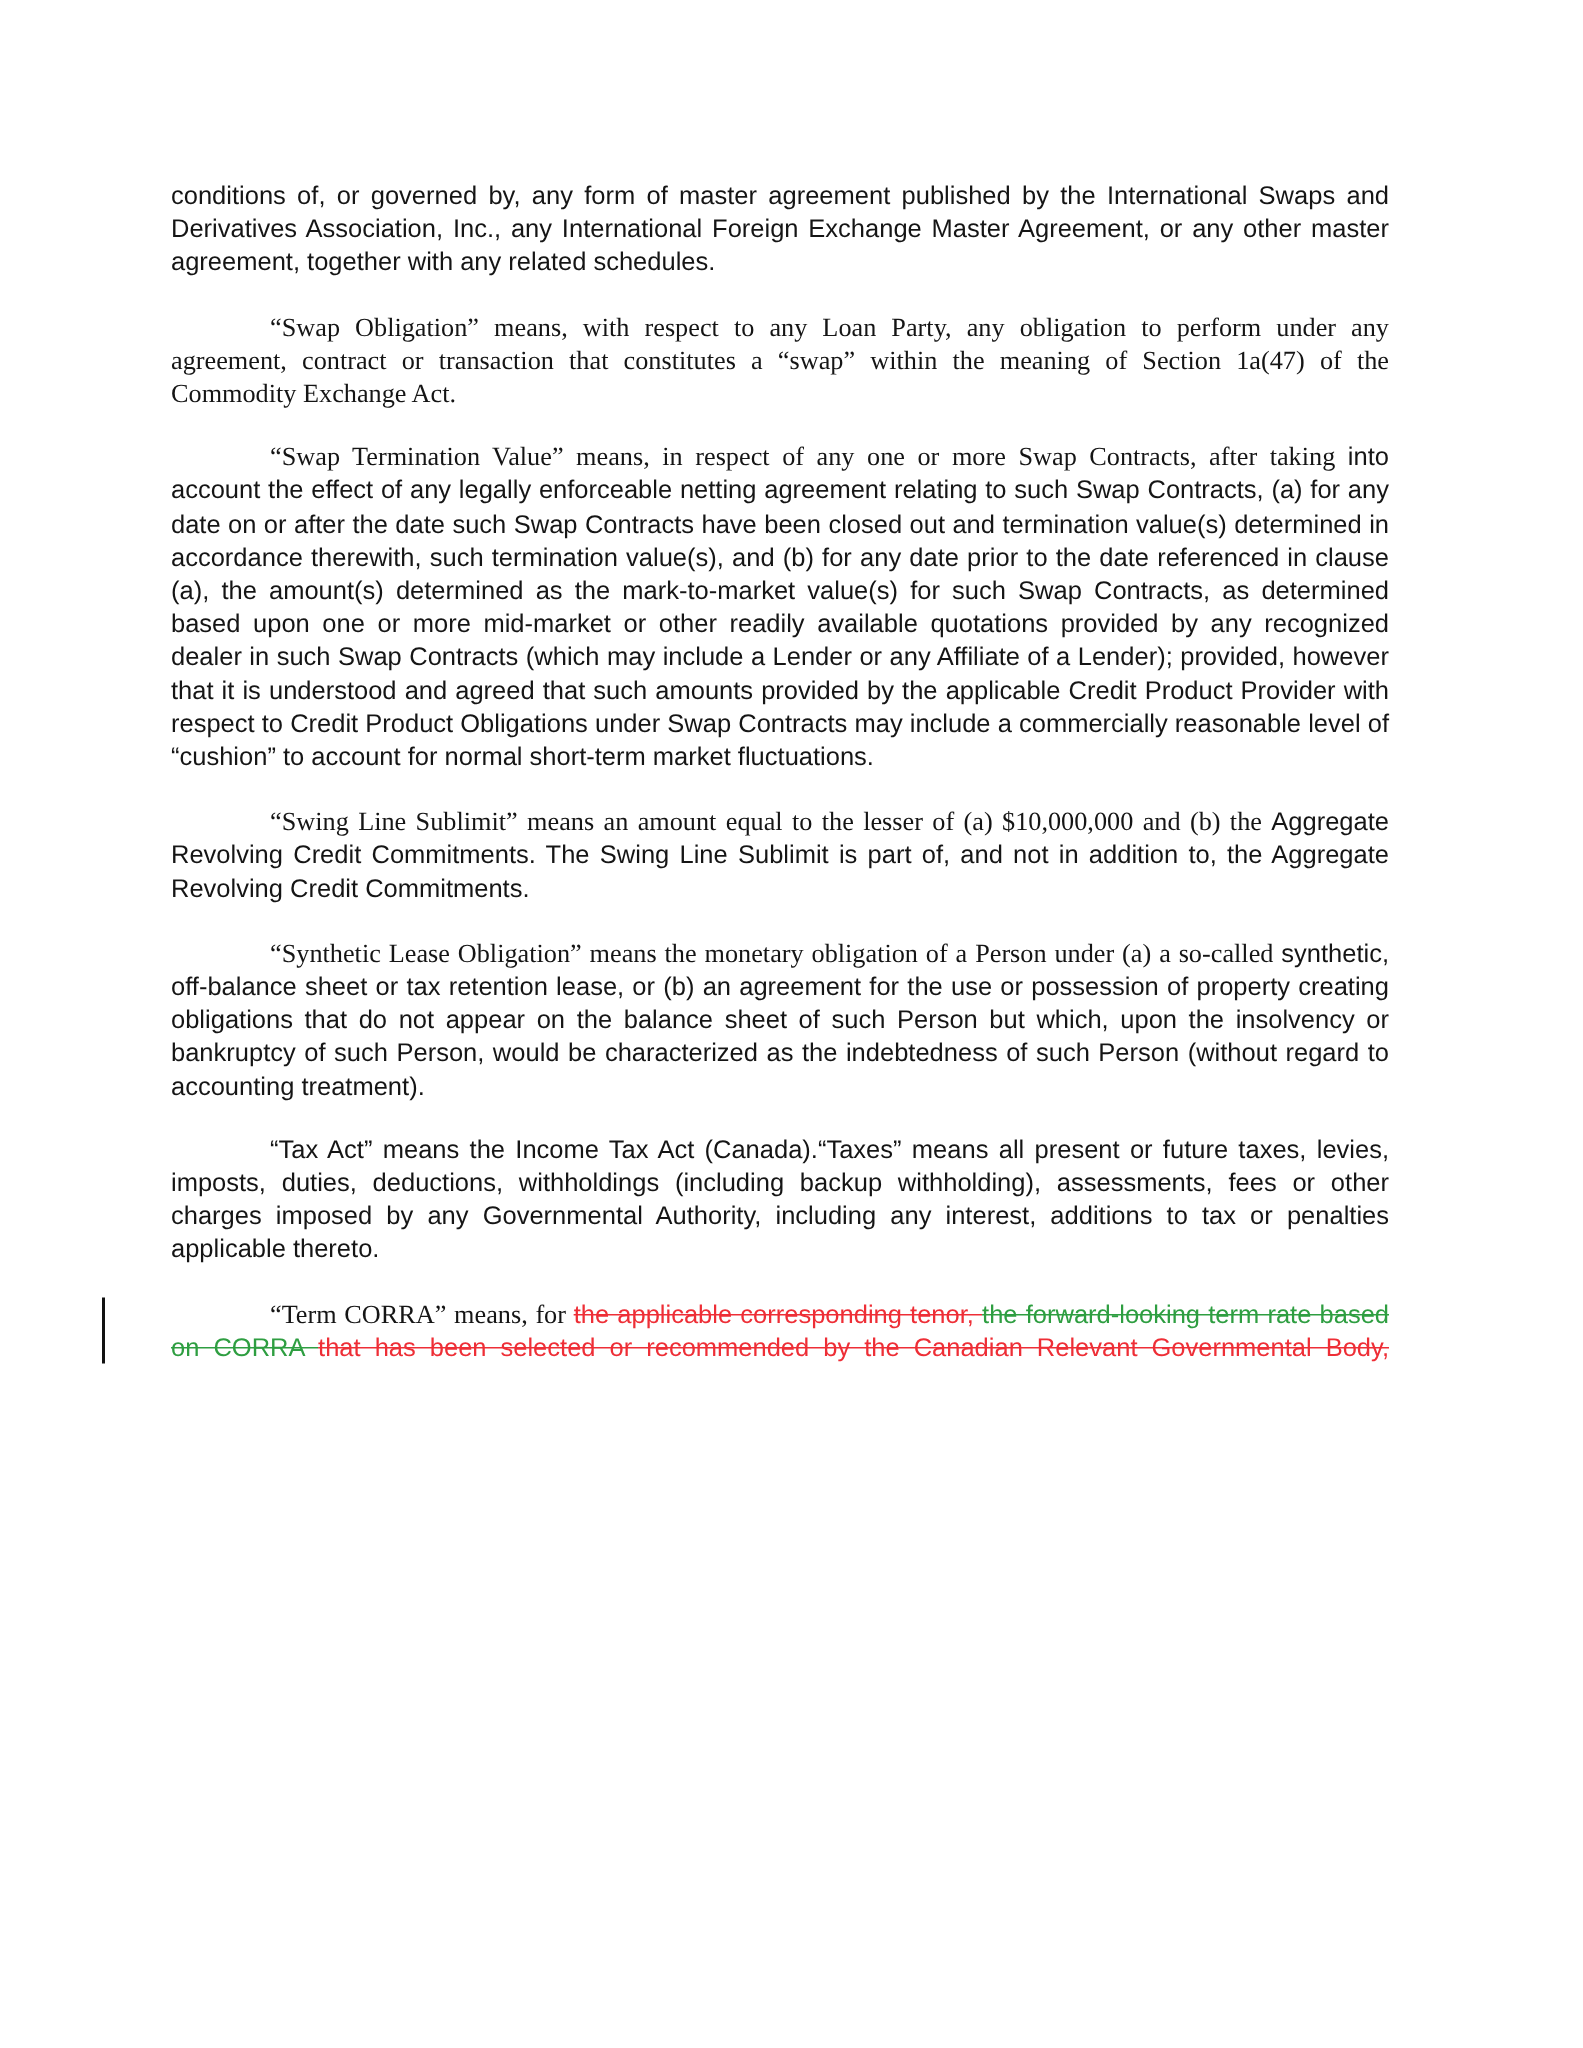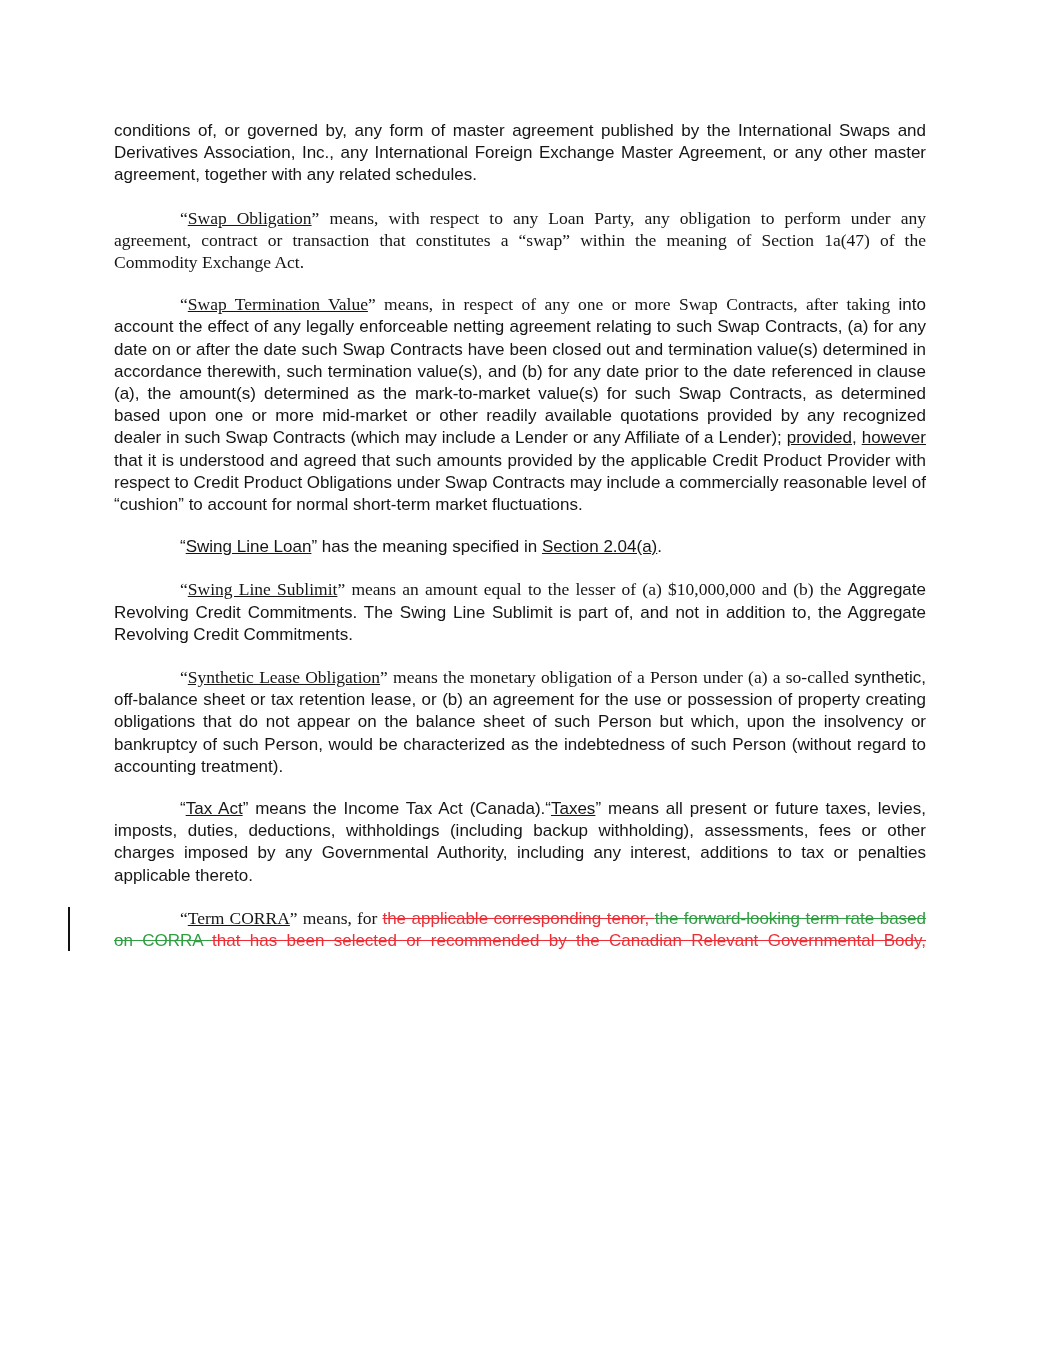--- a/index.html
+++ b/index.html
@@ -14,21 +14,21 @@
     text-align:justify;
     text-indent:66px;
     line-height:22.2px;
     color:#151515;
   }
   .sans  { font-family:"Liberation Sans", sans-serif; font-size:17px; }
   .serif { font-family:"Liberation Serif", serif;     font-size:17.5px; }
   .para .sans, .para .serif { line-height:22.2px; }
   .no-indent { text-indent:0; }
   .justify-last { text-align-last:justify; }
-  .u { text-decoration:underline; }
+  .u { }
   .strike { text-decoration:line-through; }
   .change-bar-el {
     position:absolute; left:-46px; top:0; width:2px; height:44px;
     background:#111111;
   }
   .page-number {
     position:absolute; top:1233px; left:114px; width:812px;
     text-align:center; color:#4c1d95;
     font-family:"Liberation Sans", sans-serif; font-size:16px;
   }
@@ -39,21 +39,20 @@
   }
 </style>
 </head>
 <body>
 
 <div class="page">
   <div class="content">
       <p class="para sans no-indent"><span class="">conditions of, or governed by, any form of master agreement published by the International Swaps and Derivatives Association, Inc., any International Foreign Exchange Master Agreement, or any other master agreement, together with any related schedules.</span></p>
       <p class="para serif"><span class="">“</span><span class="u">Swap Obligation</span><span class="">” means, with respect to any Loan Party, any obligation to perform under any agreement, contract or transaction that constitutes a “swap” within the meaning of Section 1a(47) of the Commodity Exchange Act.</span></p>
       <p class="para sans"><span class="serif">“</span><span class="serif u">Swap Termination Value</span><span class="serif">” means, in respect of any one or more Swap Contracts, after taking </span><span class="">into account the effect of any legally enforceable netting agreement relating to such Swap Contracts, (a) for any date on or after the date such Swap Contracts have been closed out and termination value(s) determined in accordance therewith, such termination value(s), and (b) for any date prior to the date referenced in clause (a), the amount(s) determined as the mark-to-market value(s) for such Swap Contracts, as determined based upon one or more mid-market or other readily available quotations provided by any recognized dealer in such Swap Contracts (which may include a Lender or any Affiliate of a Lender); </span><span class="u">provided</span><span class="">, </span><span class="u">however</span><span class=""> that it is understood and agreed that such amounts provided by the applicable Credit Product Provider with respect to Credit Product Obligations under Swap Contracts may include a commercially reasonable level of “cushion” to account for normal short-term market fluctuations.</span></p>
-      <p class="para sans"><span class="">“</span><span class="u">Swing Line Loan</span><span class="">” has the meaning specified in </span><span class="u">Section 2.04(a)</span><span class="">.</span></p>
       <p class="para sans"><span class="serif">“</span><span class="serif u">Swing Line Sublimit</span><span class="serif">” means an amount equal to the lesser of (a) $10,000,000 and (b) the </span><span class="">Aggregate Revolving Credit Commitments. The Swing Line Sublimit is part of, and not in addition to, the Aggregate Revolving Credit Commitments.</span></p>
       <p class="para sans"><span class="serif">“</span><span class="serif u">Synthetic Lease Obligation</span><span class="serif">” means the monetary obligation of a Person under (a) a so-called </span><span class="">synthetic, off-balance sheet or tax retention lease, or (b) an agreement for the use or possession of property creating obligations that do not appear on the balance sheet of such Person but which, upon the insolvency or bankruptcy of such Person, would be characterized as the indebtedness of such Person (without regard to accounting treatment).</span></p>
       <p class="para sans"><span class="">“</span><span class="u">Tax Act</span><span class="">” means the Income Tax Act (Canada).“</span><span class="u">Taxes</span><span class="">” means all present or future taxes, levies, imposts, duties, deductions, withholdings (including backup withholding), assessments, fees or other charges imposed by any Governmental Authority, including any interest, additions to tax or penalties applicable thereto.</span></p>
       <p class="para sans justify-last"><span class="change-bar-el"></span><span class="serif">“</span><span class="serif u">Term CORRA</span><span class="serif">” means, for </span><span class="strike" style="color: rgb(238, 46, 54);">the applicable corresponding tenor, </span><span class="strike" style="color: rgb(46, 158, 65);">the forward-looking term rate based on CORRA </span><span class="strike" style="color: rgb(238, 46, 54);">that has been selected or recommended by the Canadian Relevant Governmental Body,</span></p>
     </div>
 
   <div class="page-number">62</div>
 
 </div>
 

